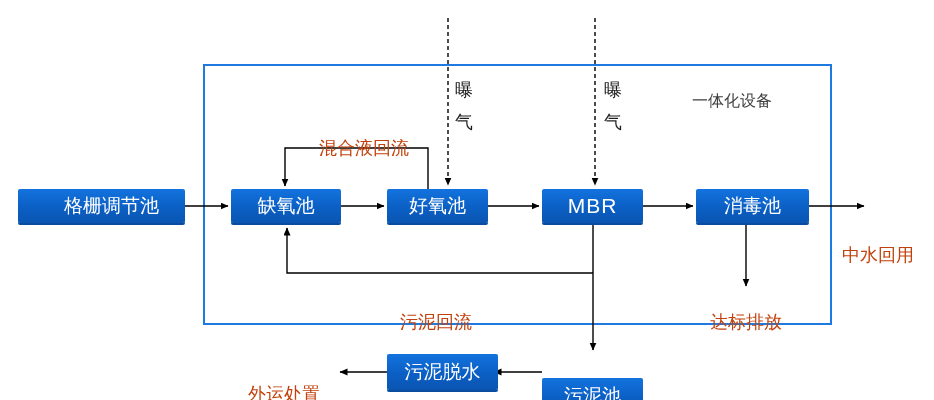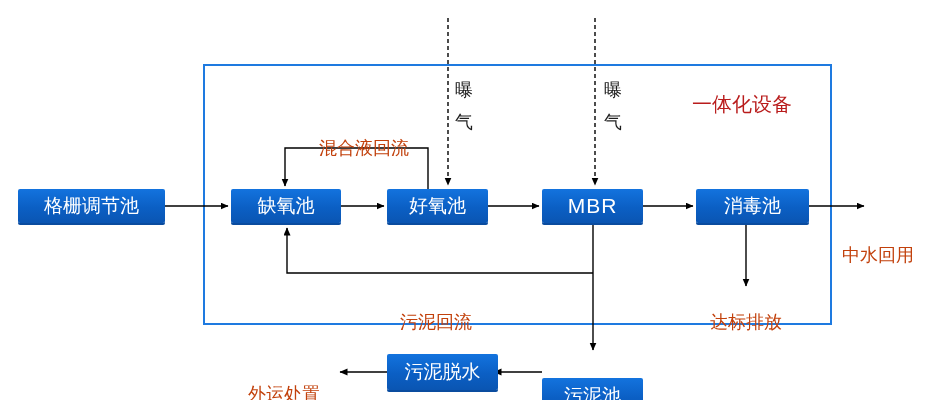--- a/index.html
+++ b/index.html
@@ -13,41 +13,41 @@
   .boundary{
     position:absolute;
     left:203px;top:64px;width:625px;height:257px;
     border:2px solid #1E7AE0;
     background:transparent;
     z-index:1;
   }
   .unit-label{
     position:absolute;
     left:692px;top:91px;
-    font-size:20px;
-    color:#b91c1c;
+    font-size:16px;
+    color:#404040;
     white-space:nowrap;
     z-index:3;
   }
   svg.wires{position:absolute;left:0;top:0;z-index:2;}
   .node{
     position:absolute;
     height:34px;
     background:linear-gradient(180deg,#1373DE 0%,#0B5FC4 55%,#0A55B2 100%);
     border-radius:2px;
     box-shadow:0 2px 0 #0A4C9F;
     color:#fff;
     display:flex;align-items:center;justify-content:center;
     font-size:19px;
     white-space:nowrap;
     z-index:3;
   }
   .node.row-main{top:189px;}
   .node.row-bottom{top:354px;height:36px;}
-  #node-grid{left:18px;width:147px;}
+  #node-grid{left:18px;width:147px;padding-left:20px;}
   #node-anoxic{left:231px;width:110px;}
   #node-aerobic{left:387px;width:101px;}
   #node-mbr{left:542px;width:101px;font-size:21px;letter-spacing:1px;}
   #node-disinfect{left:696px;width:113px;}
   #node-sludge-dewater{left:387px;width:111px;}
   #node-sludge-tank{left:542px;width:101px;margin-top:24px;}
   .lbl{
     position:absolute;
     font-size:18px;
     color:#c2410c;

